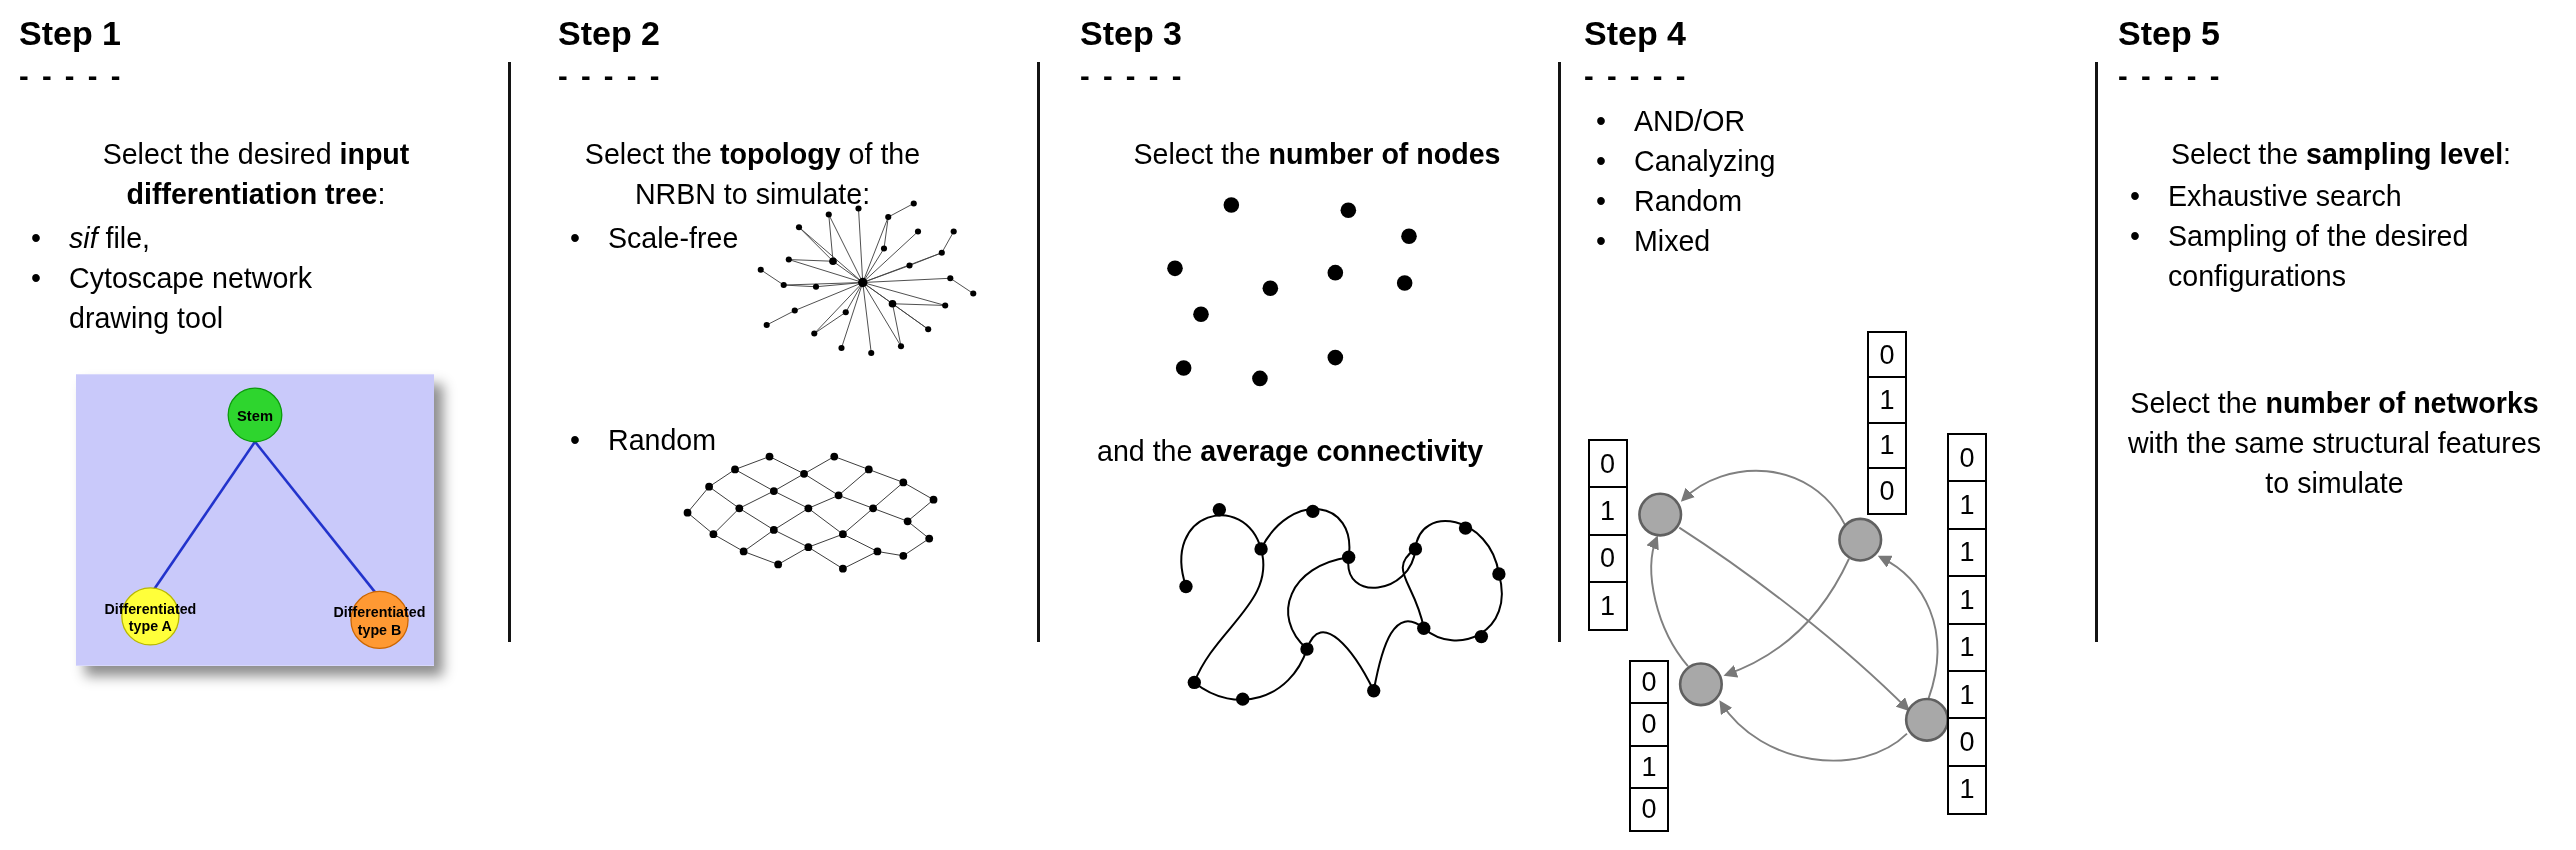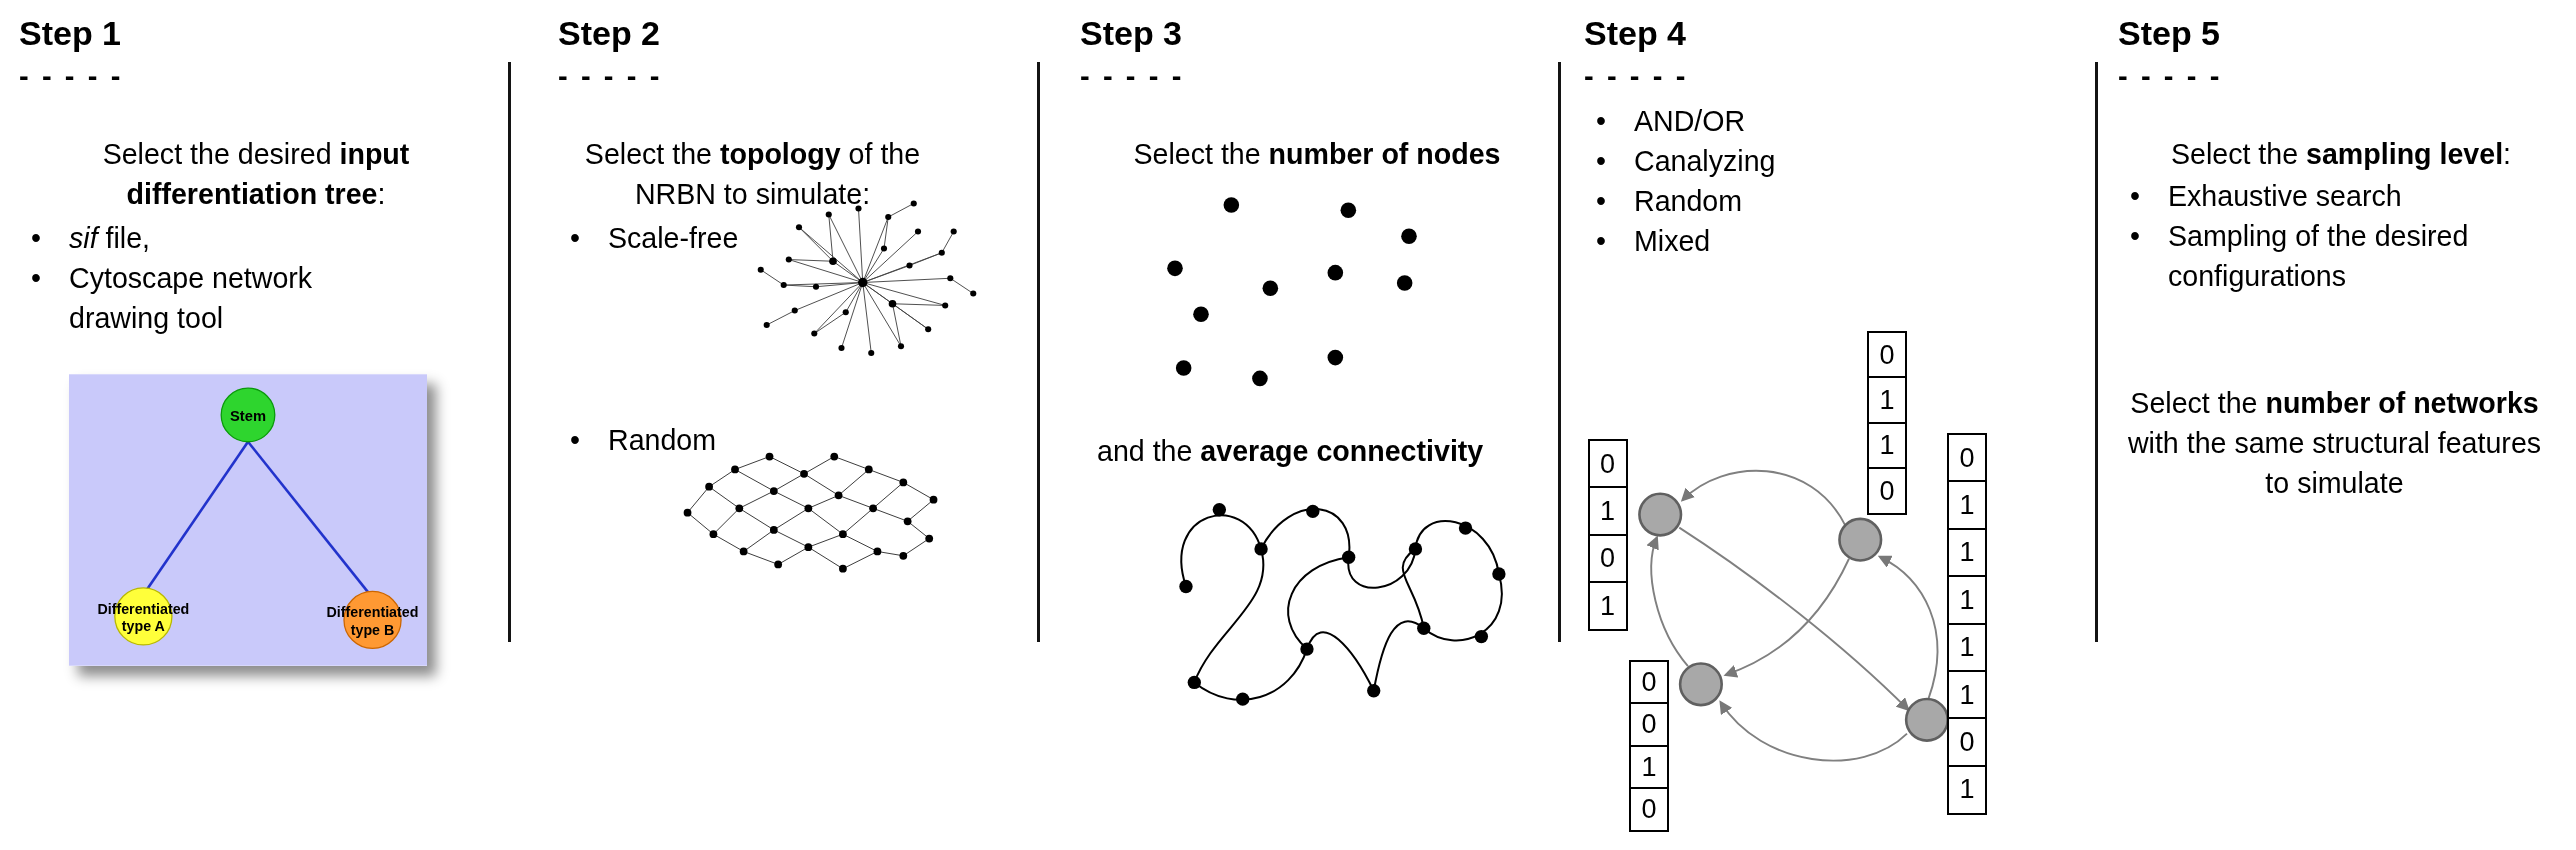--- a/index.html
+++ b/index.html
@@ -16,21 +16,21 @@
   .step-title { font-size:34px; font-weight:bold; margin:14px 0 0 0; line-height:38px; }
   .dashes { font-size:29px; font-weight:bold; letter-spacing:2.6px; margin-top:7px; line-height:35px; }
   .para { font-size:28.6px; line-height:40px; margin:40px 0 0 0;text-align:center; }
   .para b { font-weight:bold; }
   .bullets { margin-top:3.5px; }
   .bullet-row { display:flex; font-size:28.6px; line-height:40px; }
   .bullet-marker { flex:none; width:50px; padding-left:12px; }
   .bullet-text { flex:1; }
 
   
-  .tree-fig { position:absolute; left:50px; top:374px; width:358px; height:292px;
+  .tree-fig { position:absolute; left:57px; top:374px; width:358px; height:292px;
               box-shadow:8.7px 10.4px 12px rgba(0,0,0,0.45); }
   .tree-fig svg { display:block; }
 
   
   .abs { position:absolute; }
   svg.net { display:block; }
 
   
   .net-fig { position:absolute; left:0; top:318px; width:433px; height:530px; }
   .net-fig > svg { position:absolute; left:0; top:0; z-index:1; }

